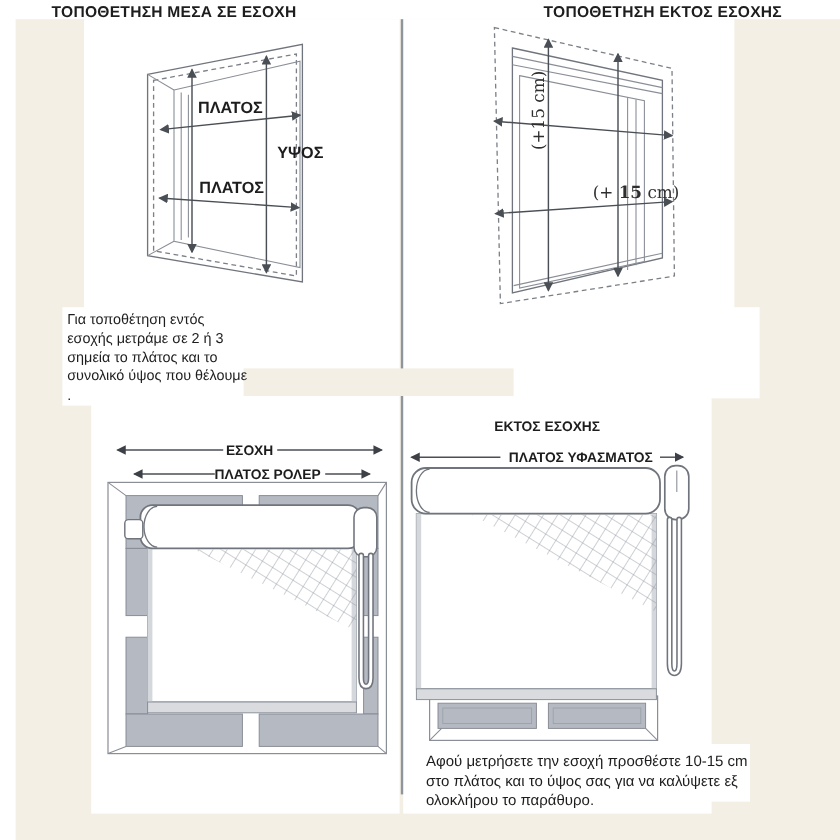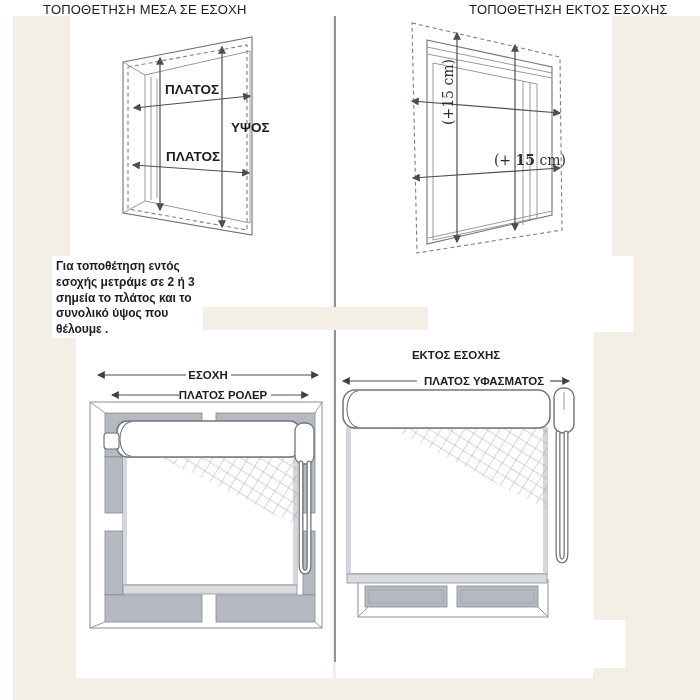--- a/index.html
+++ b/index.html
@@ -8,26 +8,26 @@
     width:700px;height:700px;
     background:#f3efe5;
     font-family:"Liberation Sans","DejaVu Sans",sans-serif;
     color:#1d1d1d;
     overflow:hidden;
   }
   .panel{position:absolute;background:#ffffff;}
   .divider{position:absolute;width:2px;background:#8f959c;}
   .title{
     position:absolute;
-    font-size:13px;font-weight:normal;letter-spacing:.2px;
+    font-size:13px;font-weight:bold;letter-spacing:.2px;
     white-space:nowrap;
   }
   .para{
     position:absolute;
-    font-size:12px;font-weight:bold;line-height:1.32;
+    font-size:12px;font-weight:normal;line-height:1.32;
   }
   .p3{font-size:12.5px;}
   svg{position:absolute;overflow:visible;}
   .dline{stroke:#70747c;stroke-width:1.1;fill:none;}
   .dline-thin{stroke:#8a8e97;stroke-width:0.9;fill:none;}
   .dashed{stroke:#7c8087;stroke-width:1.1;fill:none;stroke-dasharray:4 3;}
   .arrow{stroke:#4a4e55;stroke-width:1.2;fill:none;}
   .dlabel{font:bold 11.5px "Liberation Sans","DejaVu Sans",sans-serif;fill:#1d1d1d;}
   .dlabel-lg{font:bold 13.5px "Liberation Sans","DejaVu Sans",sans-serif;fill:#1d1d1d;}
   .serif-label{font:14px "DejaVu Serif","Liberation Serif",serif;fill:#2e2e2e;}
@@ -51,23 +51,24 @@
   <div class="panel" style="left:336px;top:16px;width:276px;height:291px"></div>
   <div class="panel" style="left:428px;top:256px;width:205px;height:76px"></div>
   <div class="panel" style="left:76px;top:330px;width:257px;height:348px"></div>
   <div class="panel" style="left:336px;top:330px;width:257px;height:348px"></div>
   <div class="panel" style="left:348px;top:620px;width:277px;height:48px"></div>
 
   <div class="divider" style="left:334px;top:16px;height:291px"></div>
   <div class="divider" style="left:334px;top:330px;height:332px"></div>
 
   <div class="title" style="left:43px;top:2px">ΤΟΠΟΘΕΤΗΣΗ ΜΕΣΑ ΣΕ ΕΣΟΧΗ</div>
-  <div class="title" style="left:469px;top:2px">ΤΟΠΟΘΕΤΗΣΗ ΕΚΤΟΣ ΕΣΟΧΗΣ</div>
+  <div class="title" style="left:453px;top:2px">ΤΟΠΟΘΕΤΗΣΗ ΕΚΤΟΣ ΕΣΟΧΗΣ</div>
 
   <div class="para" style="left:56px;top:259px;width:150px">Για τοποθέτηση εντός εσοχής μετράμε σε 2 ή 3 σημεία το πλάτος και το συνολικό ύψος που θέλουμε .</div>
+  <div class="para p3" style="left:355px;top:626px;width:278px">Αφού μετρήσετε την εσοχή προσθέστε 10-15 cm στο πλάτος και το ύψος σας για να καλύψετε εξ ολοκλήρου το παράθυρο.</div>
 
   <svg style="left:100px;top:20px" width="220" height="235" viewBox="0 0 220 235">
     <defs>
       <marker id="ah1" viewBox="0 0 10 10" refX="8.5" refY="5" markerWidth="8" markerHeight="8" orient="auto-start-reverse" markerUnits="userSpaceOnUse">
         <path d="M0 0 L10 5 L0 10 Z" fill="#4a4e55"></path>
       </marker>
     </defs>
     <g>
       <path class="dashed" d="M28,47 L147,25 L147,210 L28,189 Z"></path>
       <path class="dline" d="M23,42 L152,17 L152,215 L23,193 Z"></path>

